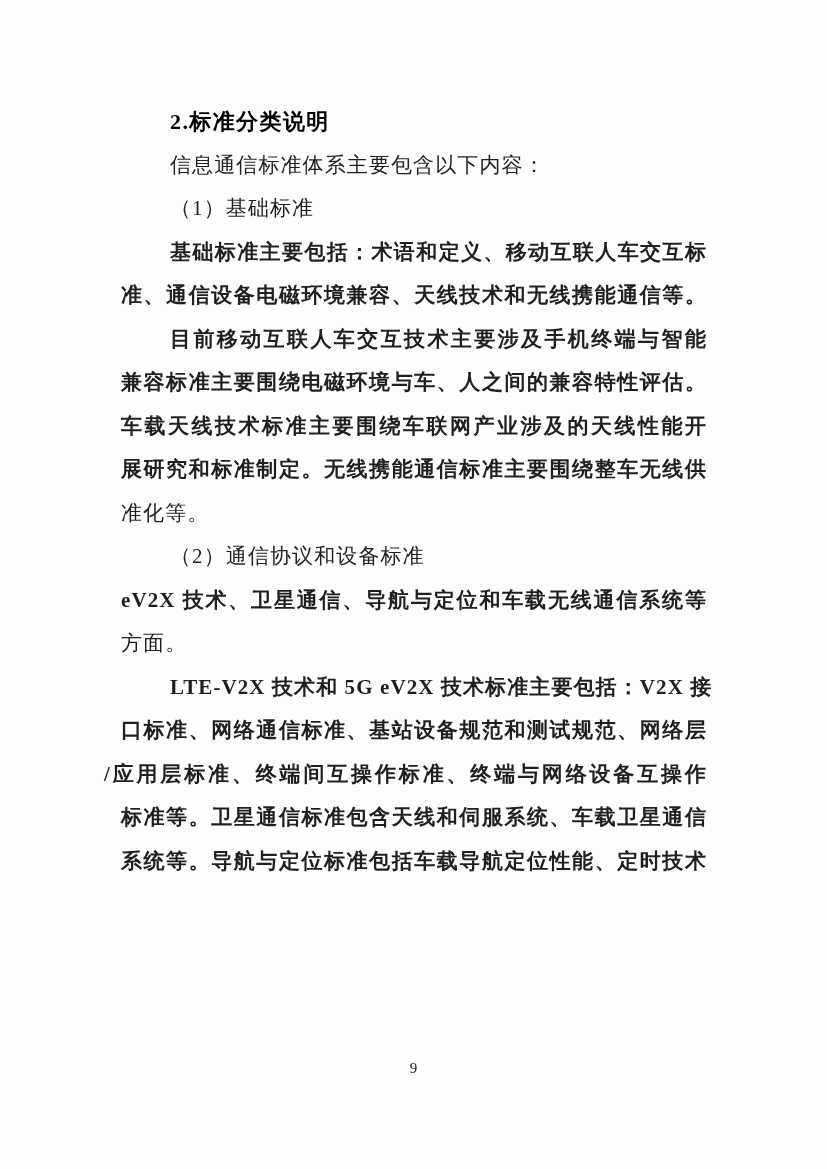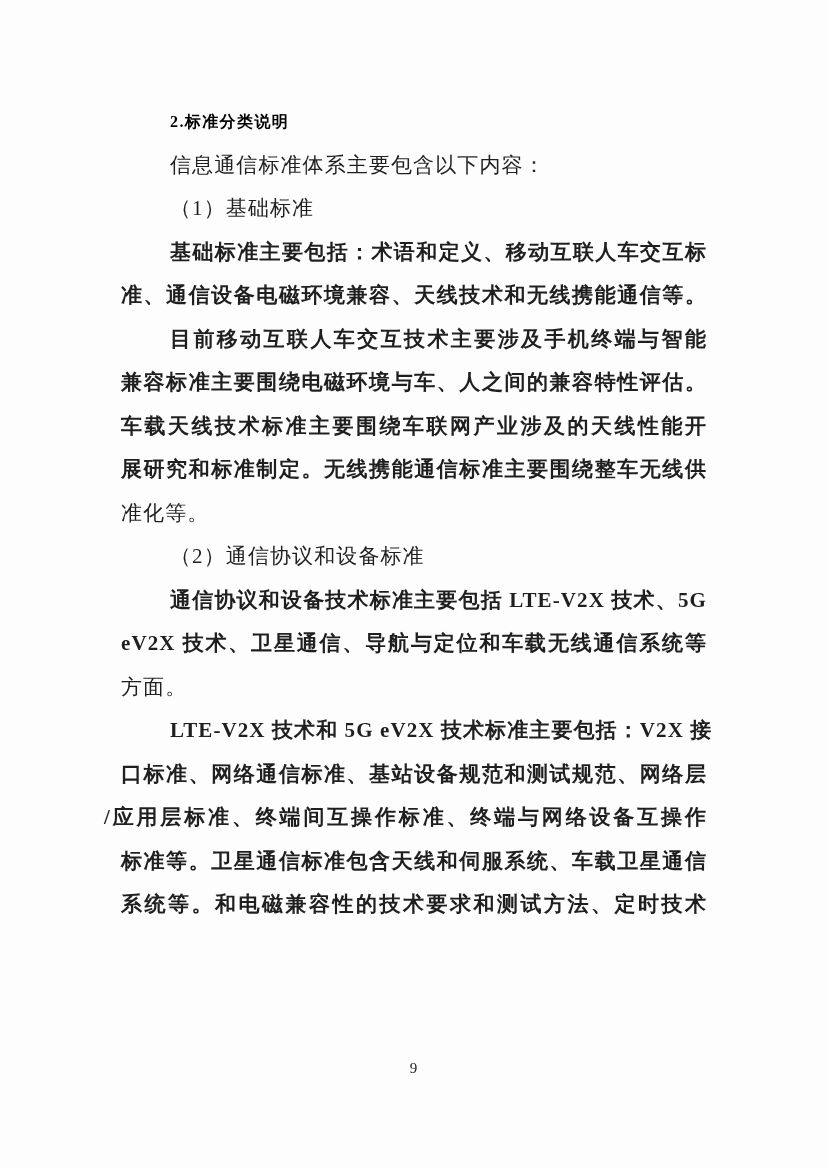--- a/index.html
+++ b/index.html
@@ -28,21 +28,21 @@
   .fill {
     text-align: justify;
     text-align-last: justify;
     text-justify: inter-character;
     font-weight: bold;
   }
   .hang { text-indent: -17px; }
   .heading-line {
     font-weight: bold;
     color: #000000;
-    font-size: 16px;
+    font-size: 22px;
     letter-spacing: 1.4px;
   }
   .page-number {
     position: absolute;
     left: 0; top: 1058px;
     width: 827px;
     text-align: center;
     font-size: 15px;
     line-height: 20px;
     color: #222222;
@@ -75,29 +75,28 @@
       <div class="line fill">车载天线技术标准主要围绕车联网产业涉及的天线性能开</div>
       <div class="line fill">展研究和标准制定。无线携能通信标准主要围绕整车无线供</div>
       <div class="line">准化等。</div>
     </div>
 
     <div>
       <div class="line indent">（2）通信协议和设备标准</div>
     </div>
 
     <div>
-      <div class="line indent fill">通信协议和设备技术标准主要包括 LTE-V2X 技术、5G</div>
       <div class="line fill">eV2X 技术、卫星通信、导航与定位和车载无线通信系统等</div>
       <div class="line">方面。</div>
     </div>
 
     <div>
       <div class="line indent fill">LTE-V2X 技术和 5G eV2X 技术标准主要包括：V2X 接</div>
       <div class="line fill">口标准、网络通信标准、基站设备规范和测试规范、网络层</div>
       <div class="line fill hang">/应用层标准、终端间互操作标准、终端与网络设备互操作</div>
       <div class="line fill">标准等。卫星通信标准包含天线和伺服系统、车载卫星通信</div>
-      <div class="line fill">系统等。和电磁兼容性的技术要求和测试方法、定时技术</div>
+      <div class="line fill">系统等。导航与定位标准包括车载导航定位性能、定时技术</div>
     </div>
 
   </div>
 
   <div class="page-number">9</div>
 </div>
 
 </body></html>

